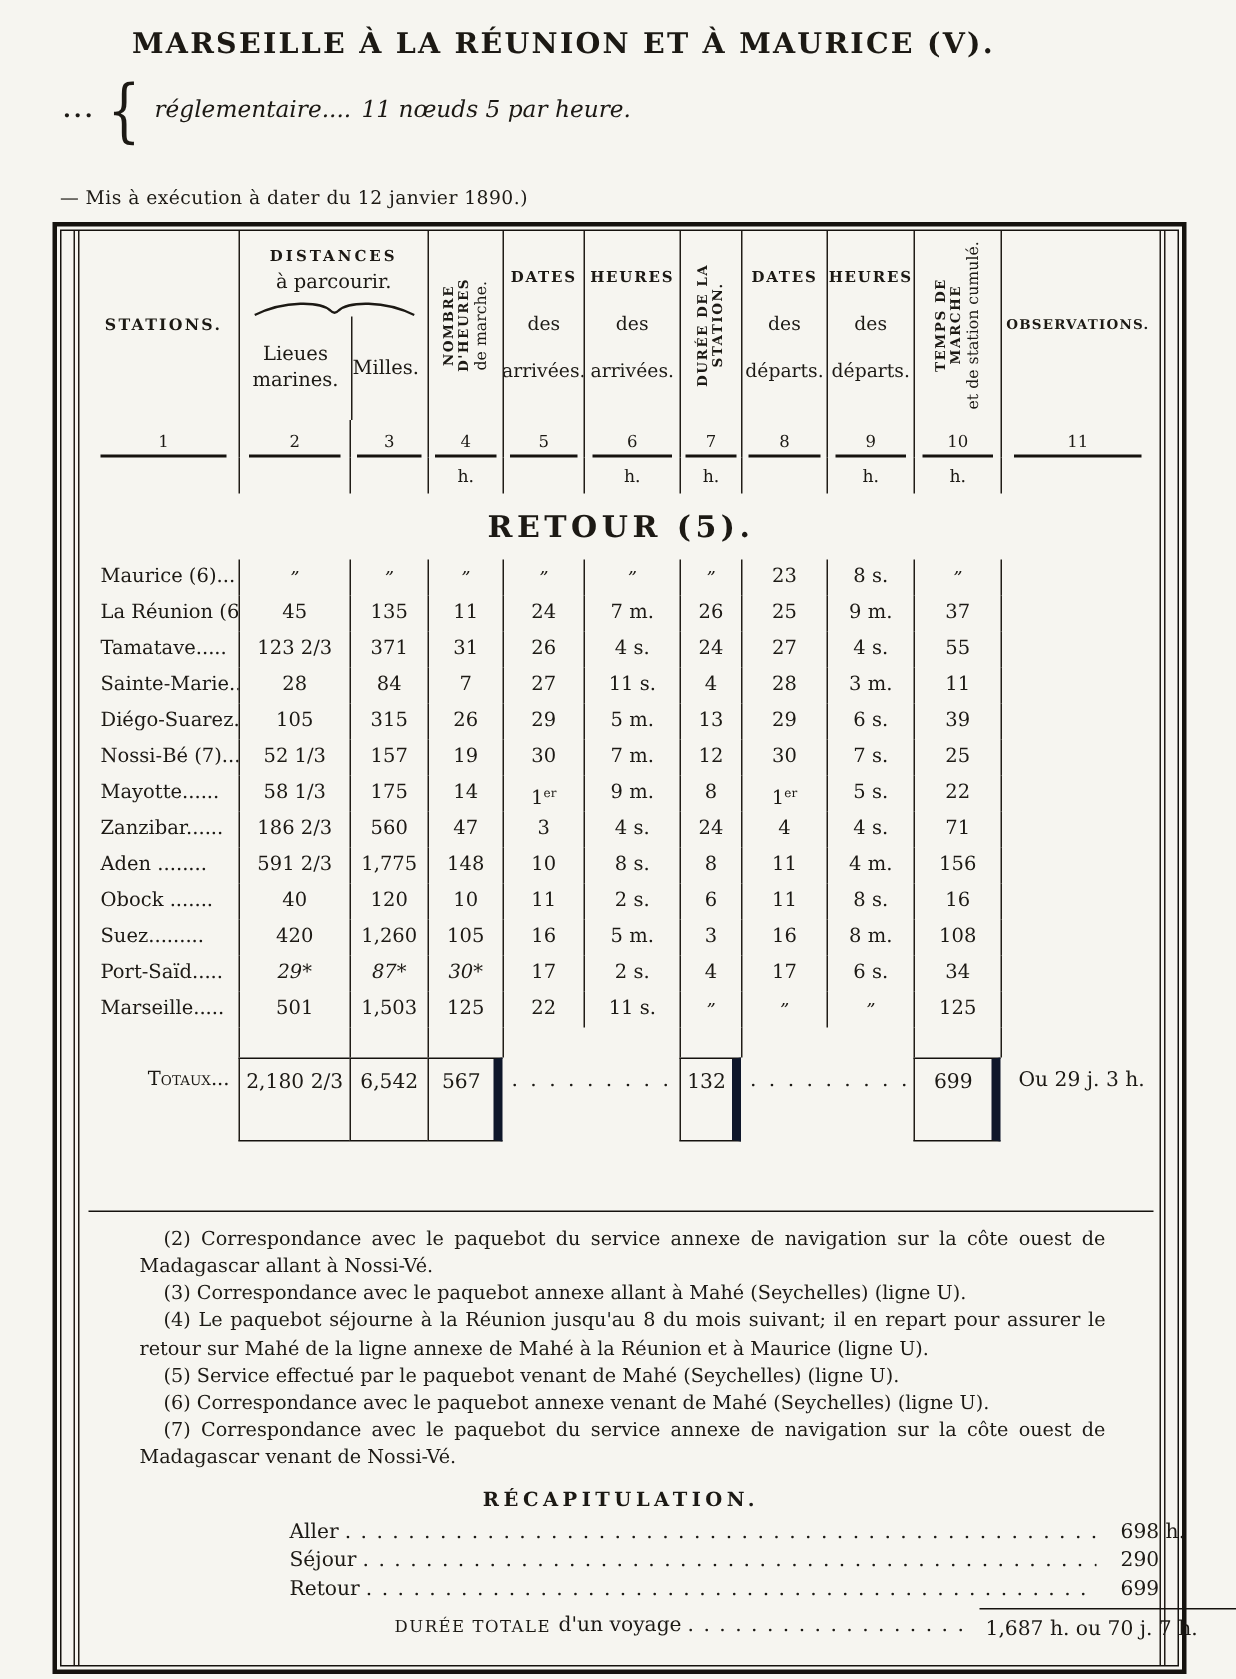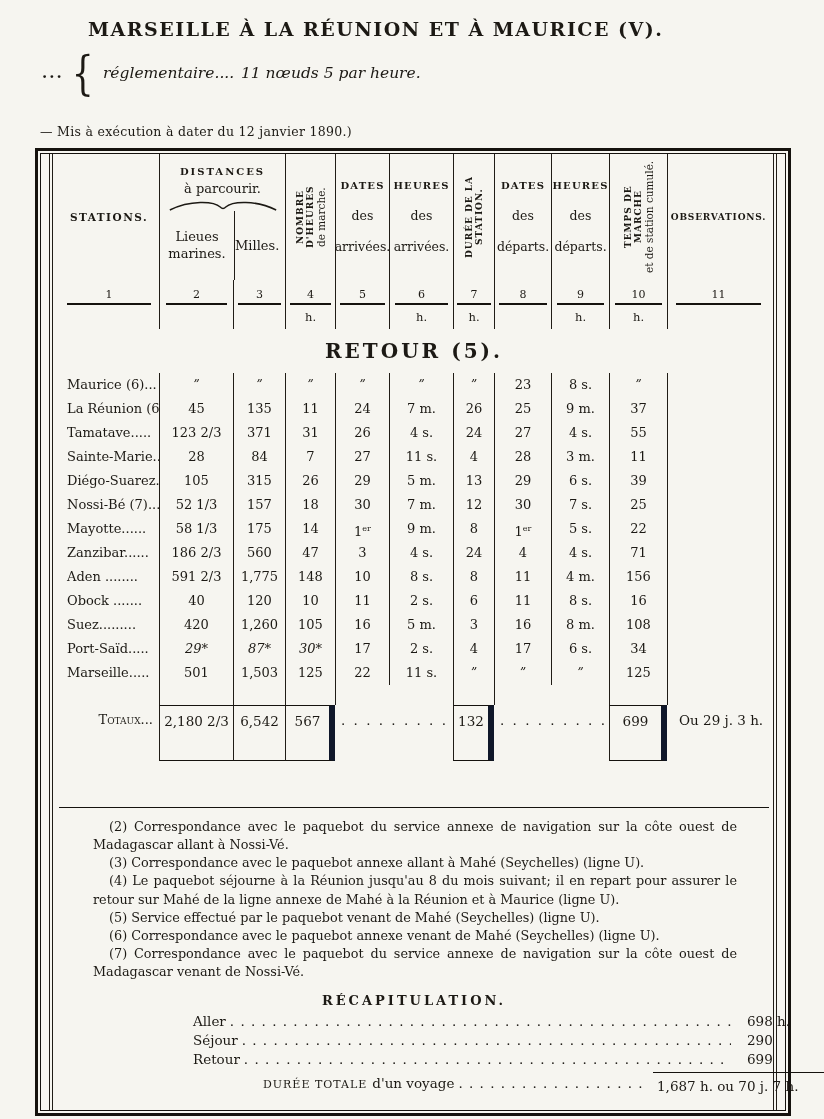--- a/index.html
+++ b/index.html
@@ -329,21 +329,21 @@
     <div class="dcell bl">29</div>
     <div class="dcell bl">6 s.</div>
     <div class="dcell bl">39</div>
     <div class="dcell bl"></div>
   </div>
 
   <div class="tg drow">
     <div class="c-station">Nossi-Bé (7)...</div>
     <div class="dcell bl">52 1/3</div>
     <div class="dcell bl">157</div>
-    <div class="dcell bl">18</div>
+    <div class="dcell bl">19</div>
     <div class="dcell bl">30</div>
     <div class="dcell bl">7 m.</div>
     <div class="dcell bl">12</div>
     <div class="dcell bl">30</div>
     <div class="dcell bl">7 s.</div>
     <div class="dcell bl">25</div>
     <div class="dcell bl"></div>
   </div>
 
   <div class="tg drow">

